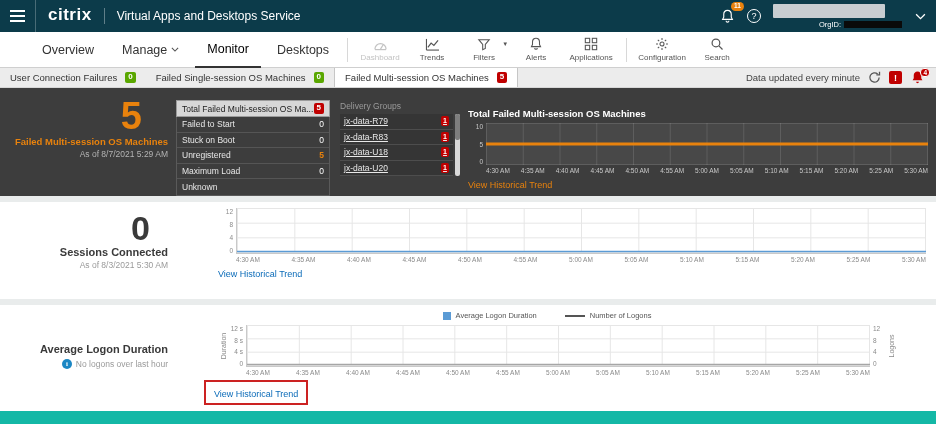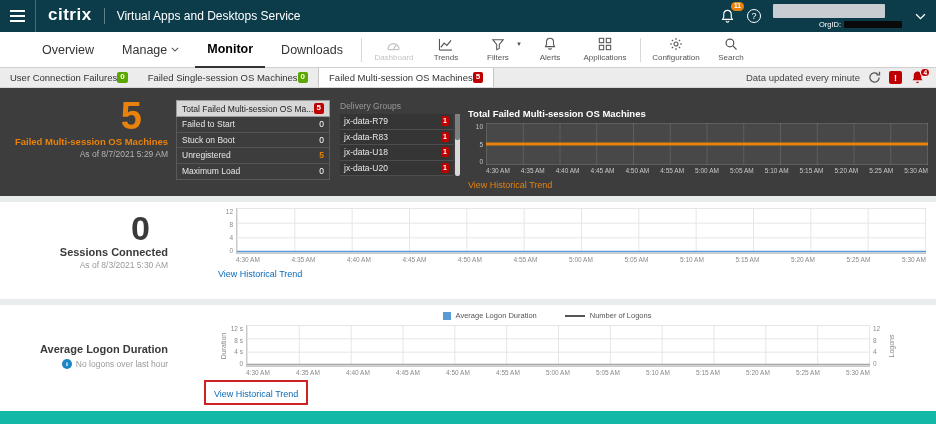--- a/index.html
+++ b/index.html
@@ -22,33 +22,33 @@
   .org-redact-top { width:112px; height:14px; background:#c8cdd1; border-radius:1px; }
   .org-row { display:flex; align-items:center; gap:3px; margin-top:2px;margin-left:46px; }
   .org-label { font-size:7.5px; color:#fff; }
   .org-redact { width:58px; height:7px; background:#0a0a0a; }
   .chev-down { width:20px; display:flex; align-items:center; justify-content:center; cursor:pointer; margin-right:6px; }
 
   
   .navbar { height:36px; background:#fff; border-bottom:1px solid #cfcfcf; display:flex; align-items:stretch; }
   .nav-tabs { display:flex; align-items:center; padding-left:30px; gap:4px; }
   .nav-tab { font-size:12.5px; color:#333; padding:0 12px; height:36px; display:flex; align-items:center; gap:4px; cursor:pointer; text-decoration:none; }
-  .nav-tab.active { font-weight:bold; color:#000; border-bottom:2px solid #333; }
+  .nav-tab.active { font-weight:normal; color:#000; border-bottom:2px solid #333; }
   .nav-sep { width:1px; background:#d8d8d8; height:24px; align-self:center; margin:0 6px; }
   .tools { display:flex; align-items:stretch; }
   .tool { width:52px; display:flex; flex-direction:column; align-items:center; justify-content:center; gap:2px; color:#555; cursor:pointer; position:relative; }
   .tool.wide { width:58px; }
   .tool .tlabel { font-size:8px; color:#555; white-space:nowrap; }
   .tool.disabled, .tool.disabled .tlabel { color:#c3c3c3; }
   .tool svg { display:block; }
   .tool-caret { position:absolute; top:9px; right:2px; font-size:6px; color:#555; }
 
   
   .filterbar { height:20px; background:#ececec; display:flex; align-items:stretch; font-size:9.5px; color:#333; border-bottom:1px solid #d7d7d7; }
-  .ftab { display:flex; align-items:center; gap:0; padding:0 10px; cursor:pointer; white-space:nowrap; }
+  .ftab { display:flex; align-items:center; gap:8px; padding:0 10px; cursor:pointer; white-space:nowrap; }
   .ftab.active { background:#fff; border-left:1px solid #c6c6c6; border-right:1px solid #c6c6c6; }
   .cbadge { display:inline-block; min-width:9px; text-align:center; padding:1px 3px; border-radius:2px; color:#fff; font-size:8px; font-weight:bold; line-height:1.1; }
   .cbadge.green { background:var(--green,#5aa700); }
   .cbadge.red { background:var(--red,#c00000); }
   .fb-right { margin-left:auto; display:flex; align-items:center; gap:8px; padding-right:8px; }
   .updated-text { font-size:9.5px; color:#444; }
   .refresh-btn { cursor:pointer; display:flex; align-items:center; }
   .crit-icon { width:13px; height:13px; background:var(--red,#c00000); color:#fff; border-radius:2px; font-size:9px; font-weight:bold; display:flex; align-items:center; justify-content:center; cursor:pointer; }
   .alarm-wrap { position:relative; width:18px; height:16px; cursor:pointer; }
   .alarm-badge { position:absolute; top:-2px; right:-2px; background:var(--red,#c00000); border:1px solid #fff; color:#fff; font-size:6.5px; font-weight:bold; padding:0 2px; border-radius:4px; line-height:1.2; }
@@ -80,21 +80,21 @@
   .bd-rows { border:1px solid #5a5a5a; border-top:none; }
   .bd-row { height:15.5px; display:flex; align-items:center; justify-content:space-between; padding:0 5px; color:#e8e8e8; border-bottom:1px solid #555; cursor:pointer; }
   .bd-row:last-child { border-bottom:none; }
   .bd-count { color:#fff; }
   .bd-count.hl { color:var(--orange,#e8820d); font-weight:bold; }
 
   
   .dgroups { position:absolute; left:340px; top:12px; width:120px; font-size:8.5px; }
   .dg-header { color:#9a9a9a; height:13px; line-height:13px; margin-bottom:1px; }
   .dg-body { position:relative; padding-right:7px; }
-  .dg-row { height:15.5px; display:flex; align-items:center; justify-content:space-between; padding:0 4px; color:#e8e8e8; background:#353535; border-bottom:1px solid #4d4d4d; cursor:pointer; }
+  .dg-row { height:15.5px; display:flex; align-items:center; justify-content:space-between; padding:0 4px; color:#e8e8e8; background:#353535; border-bottom:1px solid #4d4d4d; cursor:pointer;text-decoration:underline; }
   .dg-badge { background:var(--red,#c00000); color:#fff; font-size:7px; font-weight:bold; min-width:8px; text-align:center; padding:1px 2px; border-radius:2px; line-height:1.1; }
   .dg-scrollbar { position:absolute; right:0; top:0; width:5px; height:62px; background:#d9d9d9; border-radius:2px; cursor:pointer; }
   .dg-thumb { width:5px; height:26px; background:#7e7e7e; border-radius:2px; }
 
   
   .chart-zone { position:absolute; }
   .panel.dark .chart-zone { left:468px; right:8px; top:6px; }
   .panel.sessions .chart-zone { left:218px; right:10px; top:6px; }
   .panel.logon .chart-zone { left:218px; right:40px; top:20px; }
   .chart-title { font-size:9.5px; font-weight:bold; color:#fff; margin-bottom:4px;margin-top:14px; }
@@ -173,21 +173,21 @@
       <a class="nav-tab">
           <span>Manage</span>
           <svg width="8" height="5" viewBox="0 0 12 8">
             <path d="M1 1.5l5 5 5-5" fill="none" stroke="#555" stroke-width="1.8"></path>
           </svg>
         </a>
       <a class="nav-tab active">
           <span>Monitor</span>
         </a>
       <a class="nav-tab">
-          <span>Downloads</span>
+          <span>Desktops</span>
         </a>
     </div>
     <div class="nav-sep"></div>
     <div class="tools">
       <div class="tool disabled">
         <span>
             <svg width="15" height="13" viewBox="0 0 16 14">
               <path d="M2 12a6 6 0 0 1 12 0" fill="none" stroke="currentColor" stroke-width="1.3"></path>
               <path d="M8 12l3-5" stroke="currentColor" stroke-width="1.3"></path>
               <path d="M2 12.5h12" stroke="currentColor" stroke-width="1.3"></path>
@@ -309,20 +309,24 @@
             <span>Stuck on Boot</span>
             <span class="bd-count">0</span>
           </div>
           <div class="bd-row">
             <span>Unregistered</span>
             <span class="bd-count hl">5</span>
           </div>
           <div class="bd-row">
             <span>Maximum Load</span>
             <span class="bd-count">0</span>
+          </div>
+          <div class="bd-row">
+            <span>Unknown</span>
+            <span class="bd-count"></span>
           </div>
         </div>
     </div>
 
     <div class="dgroups">
       <div class="dg-header">Delivery Groups</div>
       <div class="dg-body">
         <div id="dg-rows">
             <div class="dg-row">
               <span>jx-data-R79</span>

